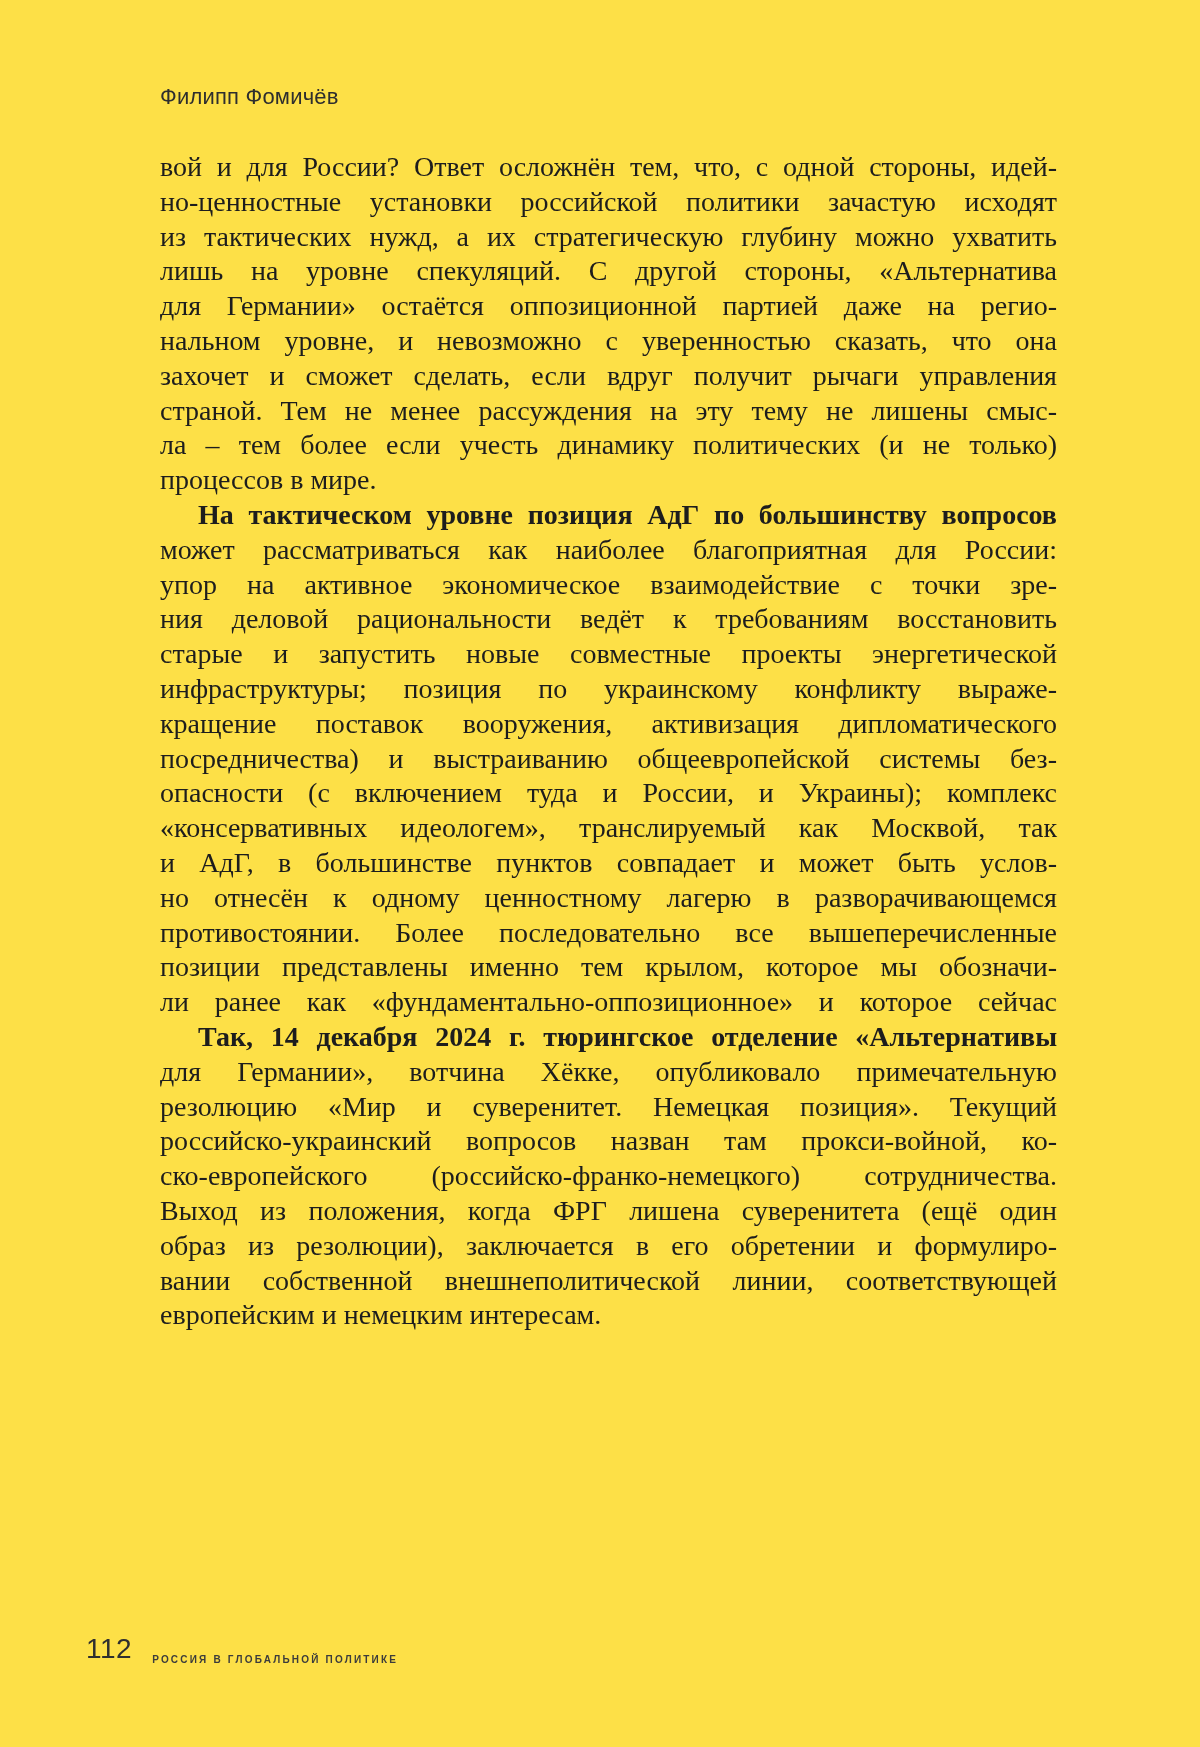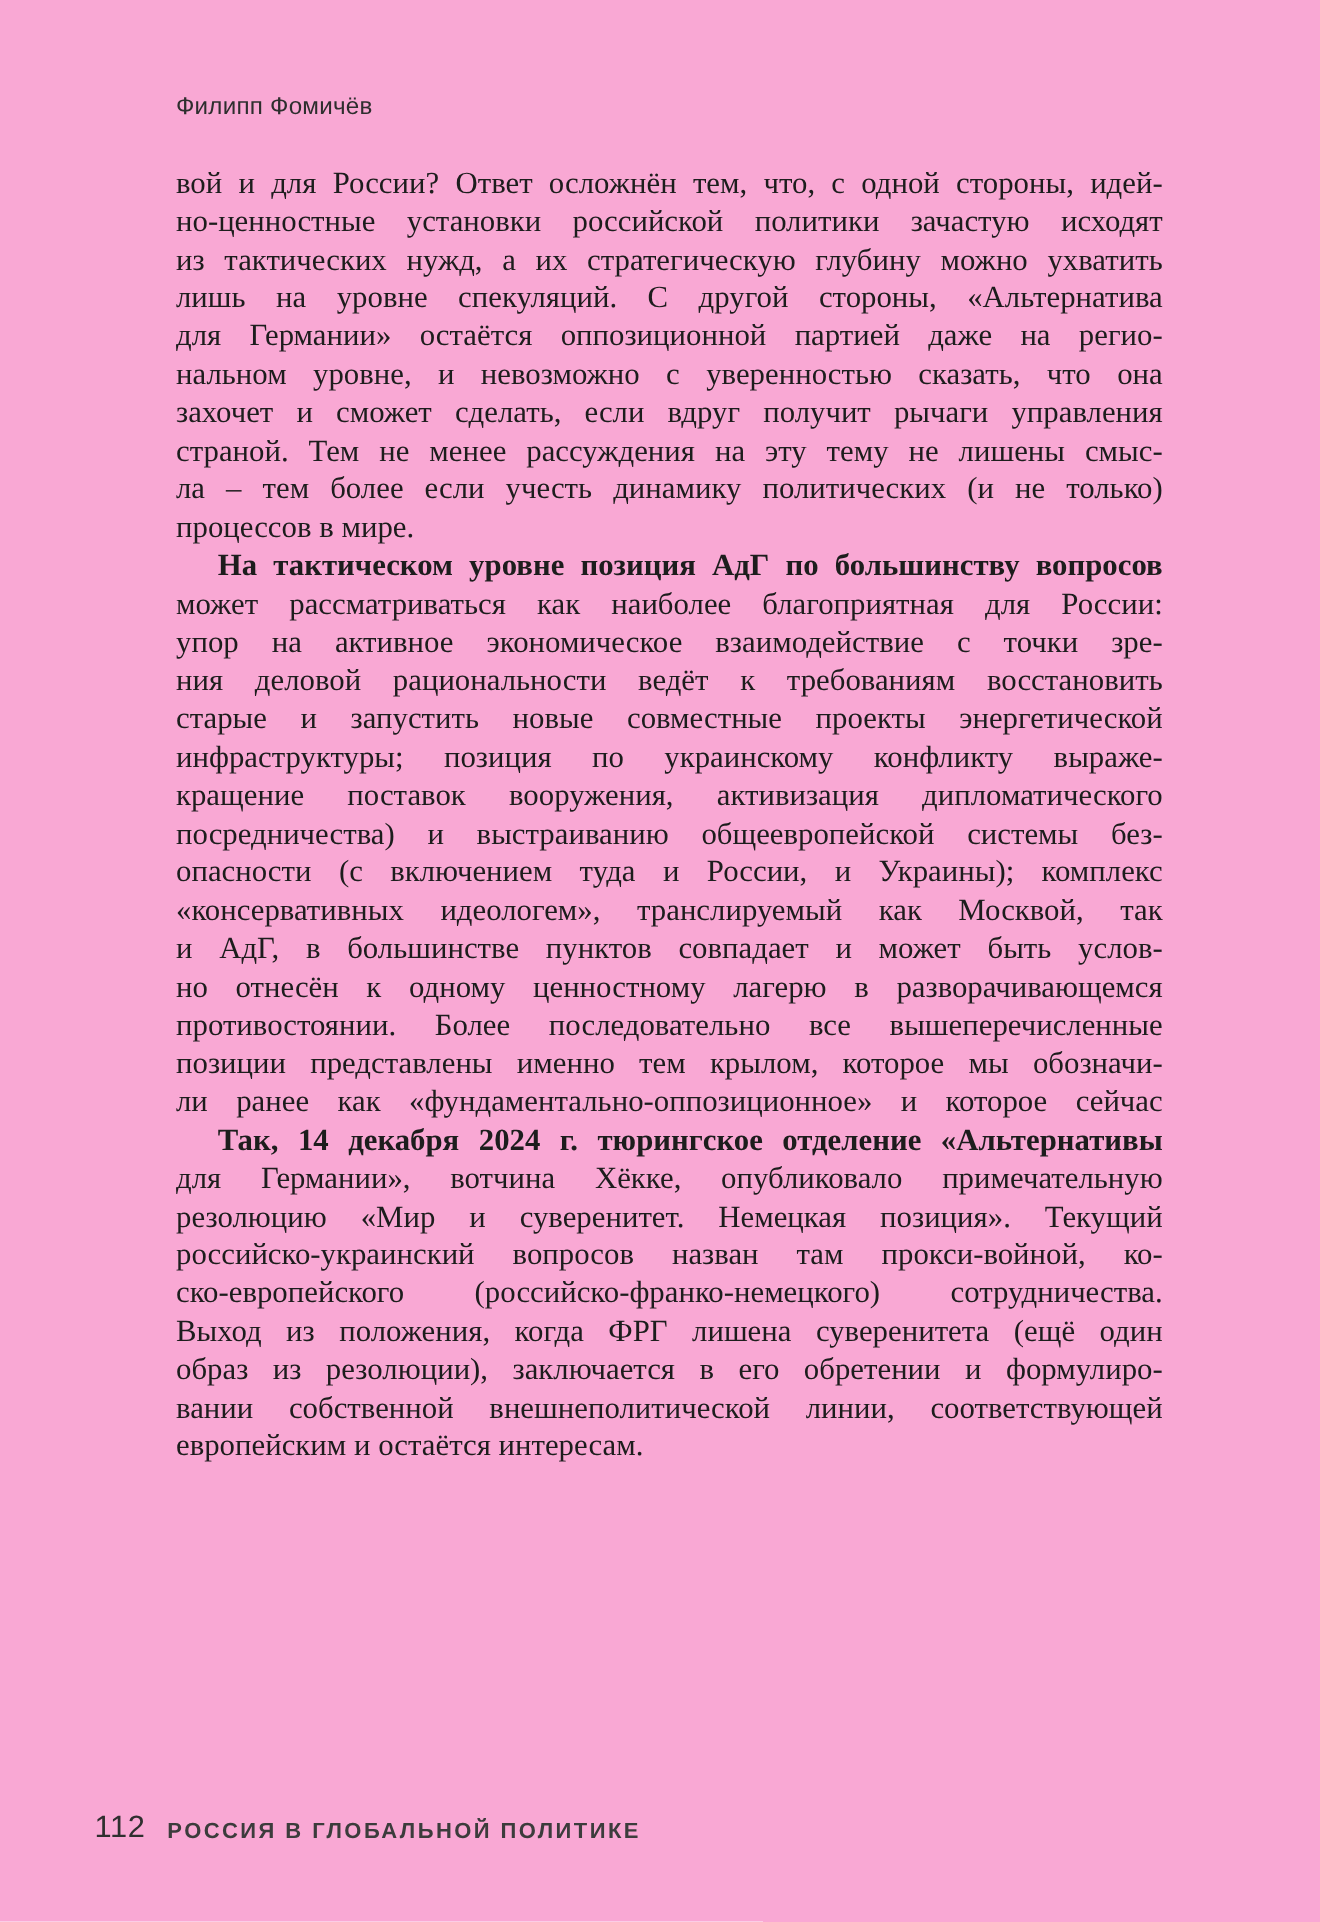--- a/index.html
+++ b/index.html
@@ -4,21 +4,21 @@
 <style>
   html, body {
     margin: 0;
     padding: 0;
     background: #ffffff;
   }
   .page {
     position: relative;
     width: 1200px;
     height: 1747px;
-    background: #f9a8d4;
+    background: #fde047;
     overflow: hidden;
     font-family: "Liberation Serif", serif;
   }
   .running-header {
     position: absolute;
     left: 160px;
     top: 84px;
     font-family: "Liberation Sans", sans-serif;
     font-size: 22px;
     line-height: 26px;
@@ -58,21 +58,21 @@
   }
   .page-number {
     font-family: "Liberation Sans", sans-serif;
     font-size: 28px;
     font-weight: 400;
     color: #2f2f2f;
     letter-spacing: 0.5px;
   }
   .journal-title {
     font-family: "Liberation Sans", sans-serif;
-    font-size: 20px;
+    font-size: 10px;
     font-weight: 600;
     color: #3c3c3c;
     letter-spacing: 2.2px;
     text-transform: uppercase;
     margin-top: 28px;
   }
 </style>
 </head>
 <body>
 
@@ -107,21 +107,21 @@
       <div class="line">позиции представлены именно тем крылом, которое мы обозначи-</div>
       <div class="line">ли ранее как «фундаментально-оппозиционное» и которое сейчас</div>
       <div class="line indent">Так, 14 декабря 2024 г. тюрингское отделение «Альтернативы</div>
       <div class="line">для Германии», вотчина Хёкке, опубликовало примечательную</div>
       <div class="line">резолюцию «Мир и суверенитет. Немецкая позиция». Текущий</div>
       <div class="line">российско-украинский вопросов назван там прокси-войной, ко-</div>
       <div class="line">ско-европейского (российско-франко-немецкого) сотрудничества.</div>
       <div class="line">Выход из положения, когда ФРГ лишена суверенитета (ещё один</div>
       <div class="line">образ из резолюции), заключается в его обретении и формулиро-</div>
       <div class="line">вании собственной внешнеполитической линии, соответствующей</div>
-      <div class="line last">европейским и остаётся интересам.</div>
+      <div class="line last">европейским и немецким интересам.</div>
     </div>
 
   <div class="page-footer">
     <span class="page-number">112</span>
     <span class="journal-title">РОССИЯ В ГЛОБАЛЬНОЙ ПОЛИТИКЕ</span>
   </div>
 
 </div>
 
 </body></html>

